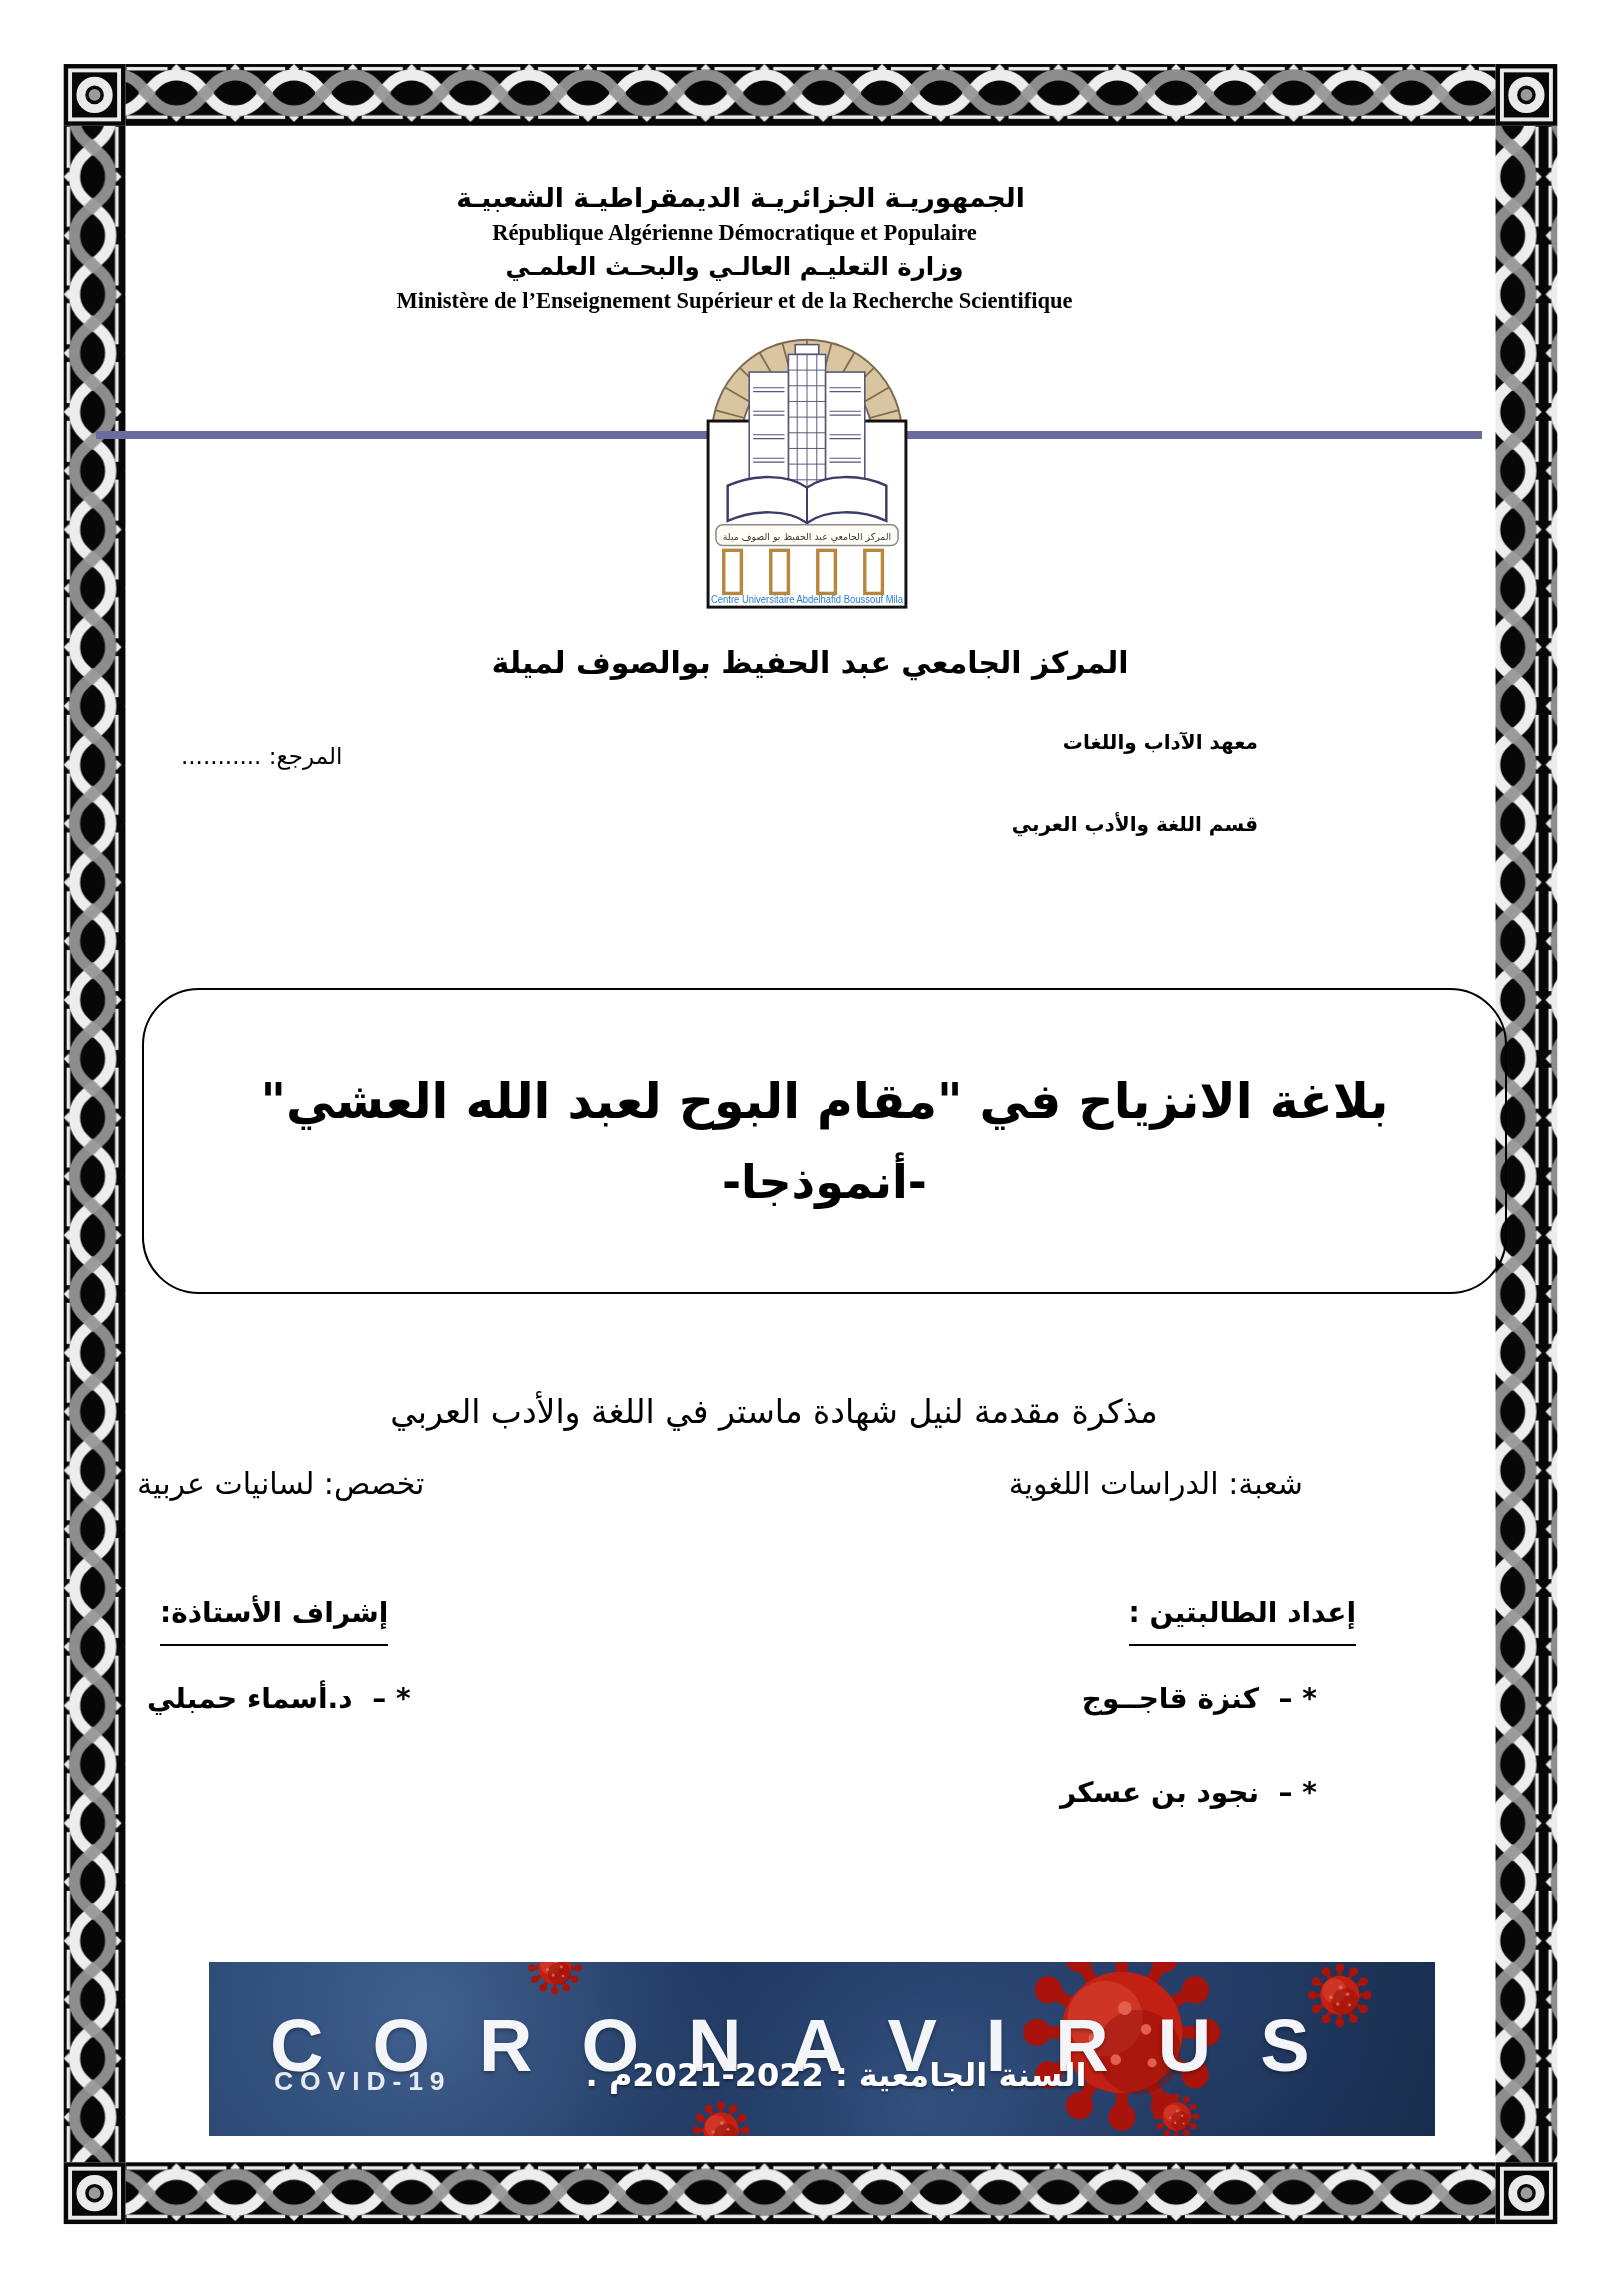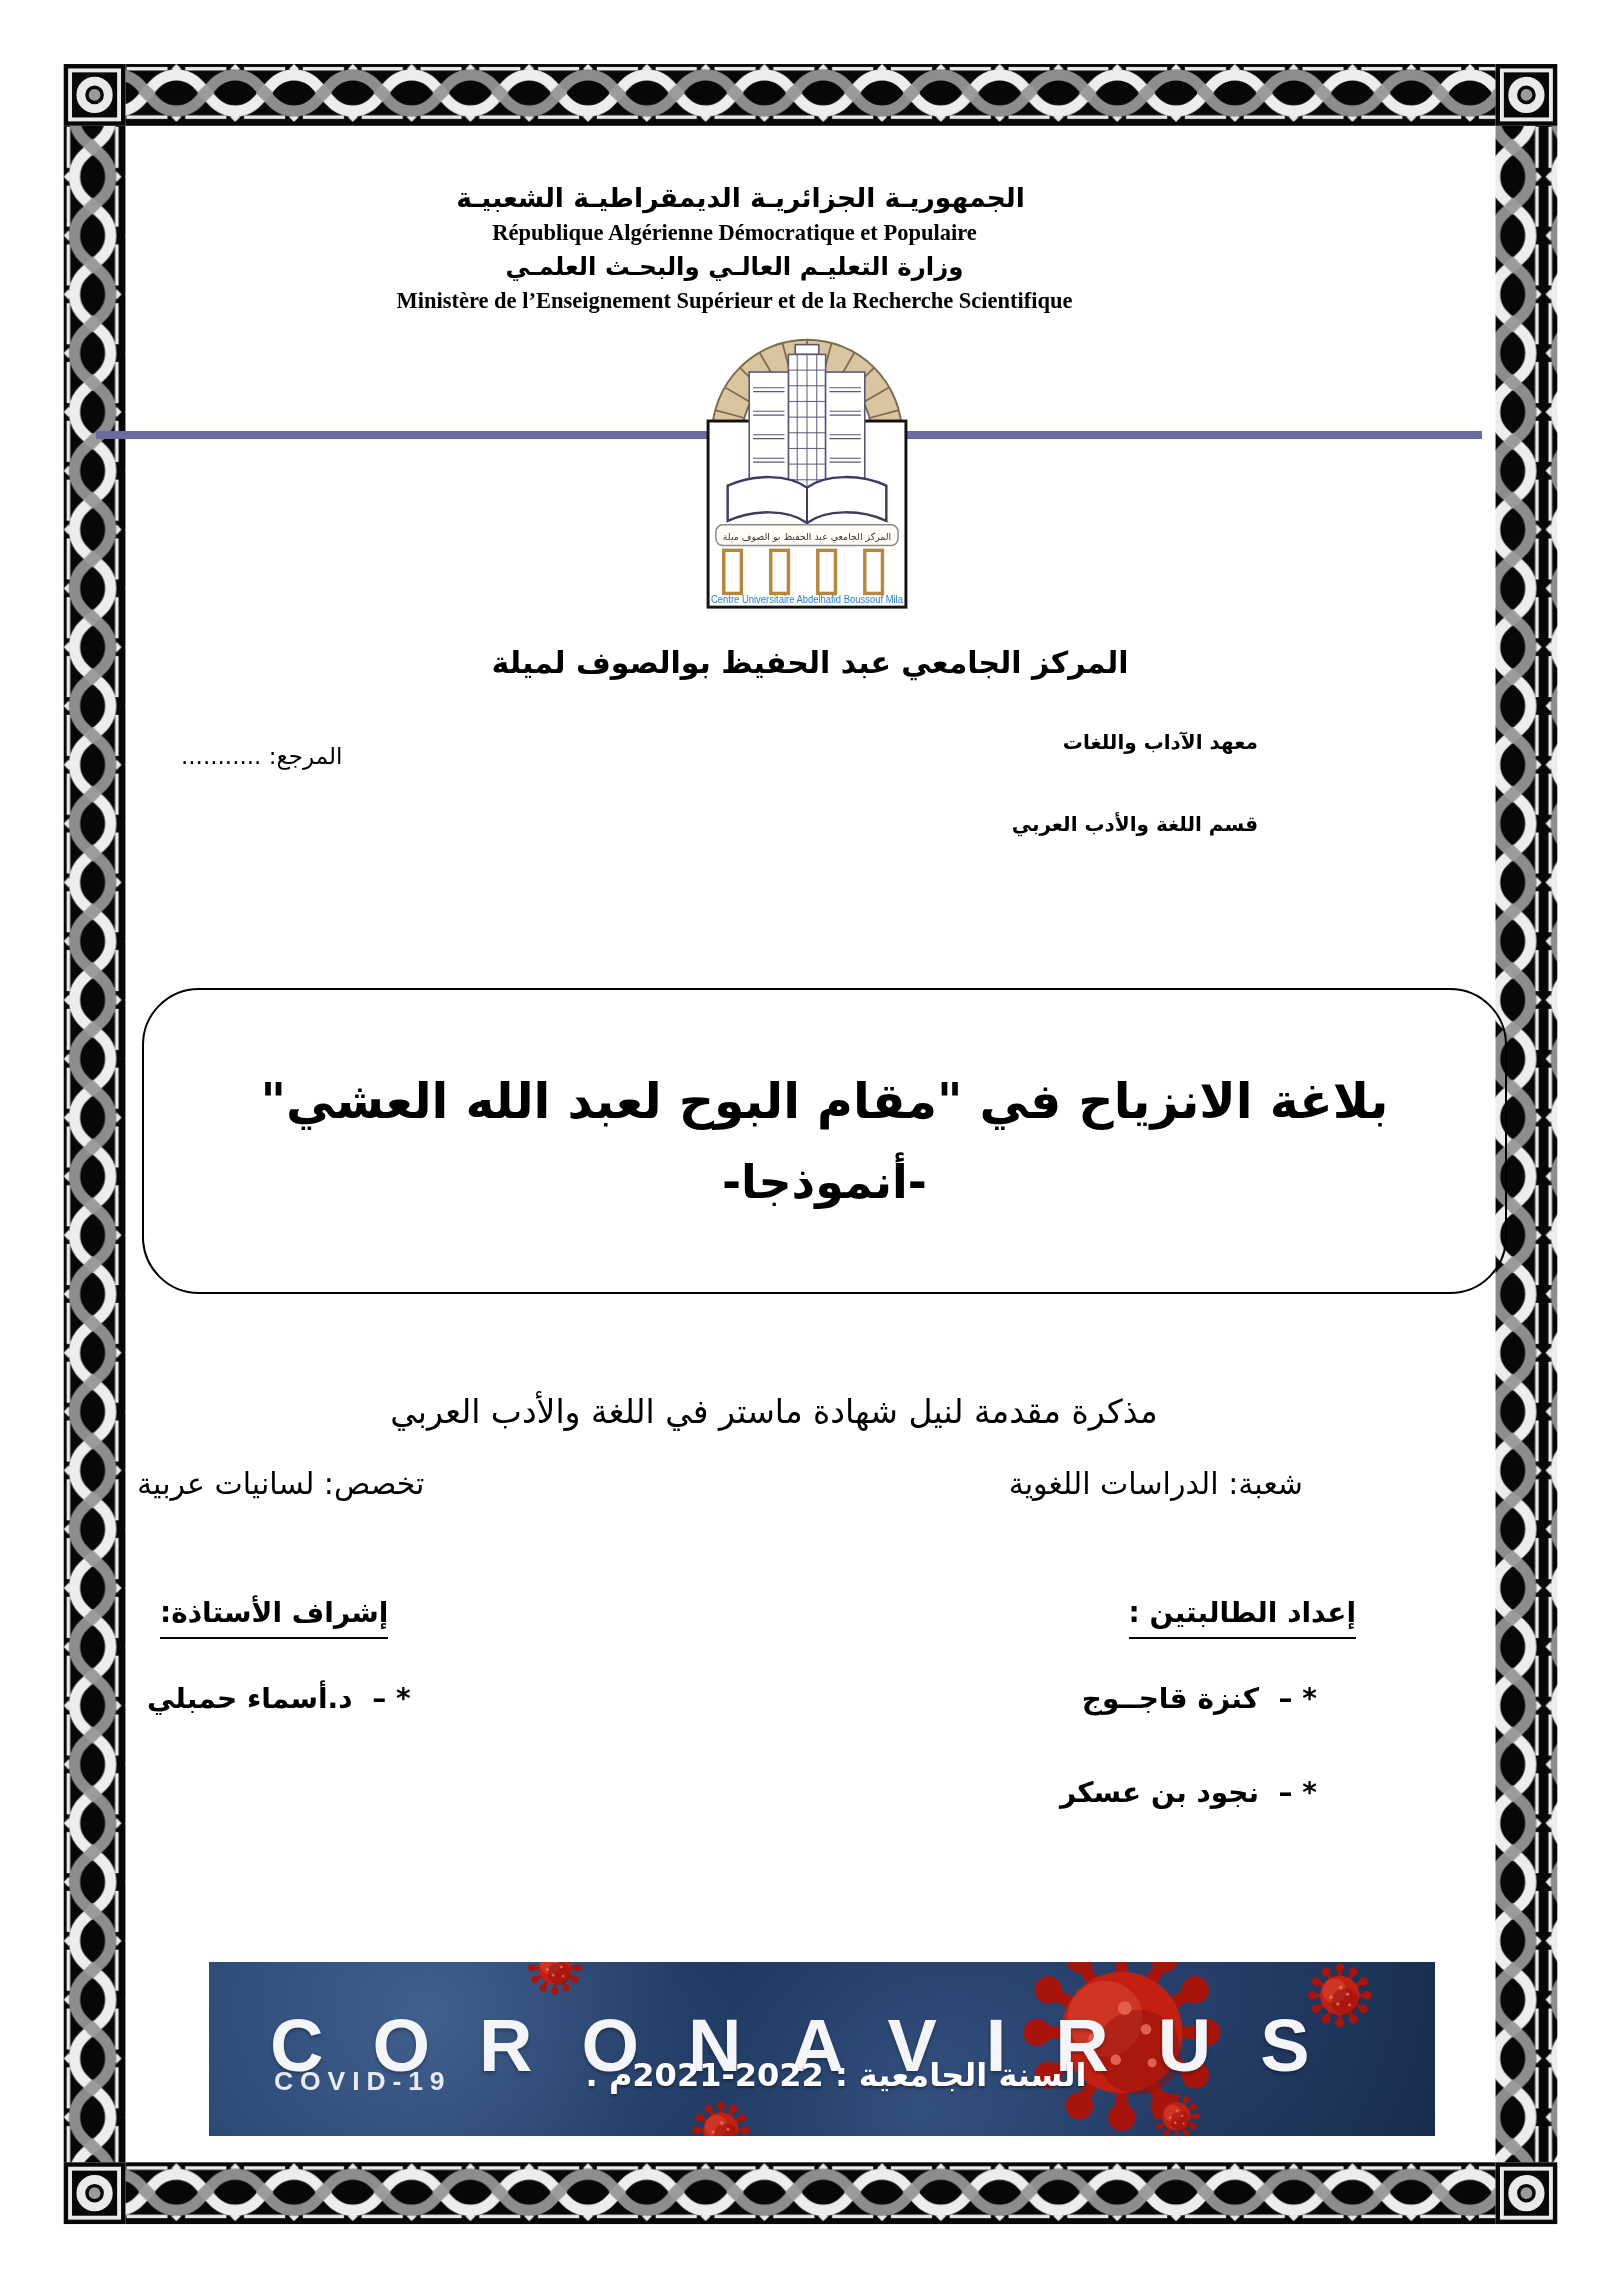--- a/index.html
+++ b/index.html
@@ -23,21 +23,21 @@
 
   .title-box{left:142px;top:988px;width:1365px;height:306px;box-sizing:border-box;
              border:2.9px solid #000;border-radius:57px;display:flex;flex-direction:column;
              align-items:center;justify-content:center;gap:25.5px;transform:translateZ(0);}
   .title-l1{font-size:49px;font-weight:bold;white-space:nowrap;}
   .title-l2{font-size:46px;font-weight:bold;}
 
   .thesis-line{left:127px;top:1392px;width:1294px;font-size:33px;}
   .spec-line{font-size:30px;white-space:nowrap;}
 
-  .ulabel{font-size:28px;font-weight:bold;border-bottom:2.9px solid #000;padding-bottom:8px;white-space:nowrap;}
+  .ulabel{font-size:28px;font-weight:bold;border-bottom:2.9px solid #000;padding-bottom:15px;white-space:nowrap;}
   .name-row{font-size:28px;font-weight:bold;white-space:nowrap;}
   .name-row .blt{margin-left:9.8px;}
 
   
   .banner{left:209px;top:1962px;width:1198px;height:174px;overflow:hidden;
           background:
             radial-gradient(circle at 18% 30%, rgba(110,145,200,0.40) 0%, rgba(110,145,200,0) 30%),
             radial-gradient(circle at 58% 85%, rgba(90,130,185,0.35) 0%, rgba(90,130,185,0) 38%),
             radial-gradient(circle at 80% 20%, rgba(70,100,160,0.35) 0%, rgba(70,100,160,0) 40%),
             linear-gradient(100deg,#27456f 0%,#1a3158 55%,#122643 100%); padding-left: 28px;}

